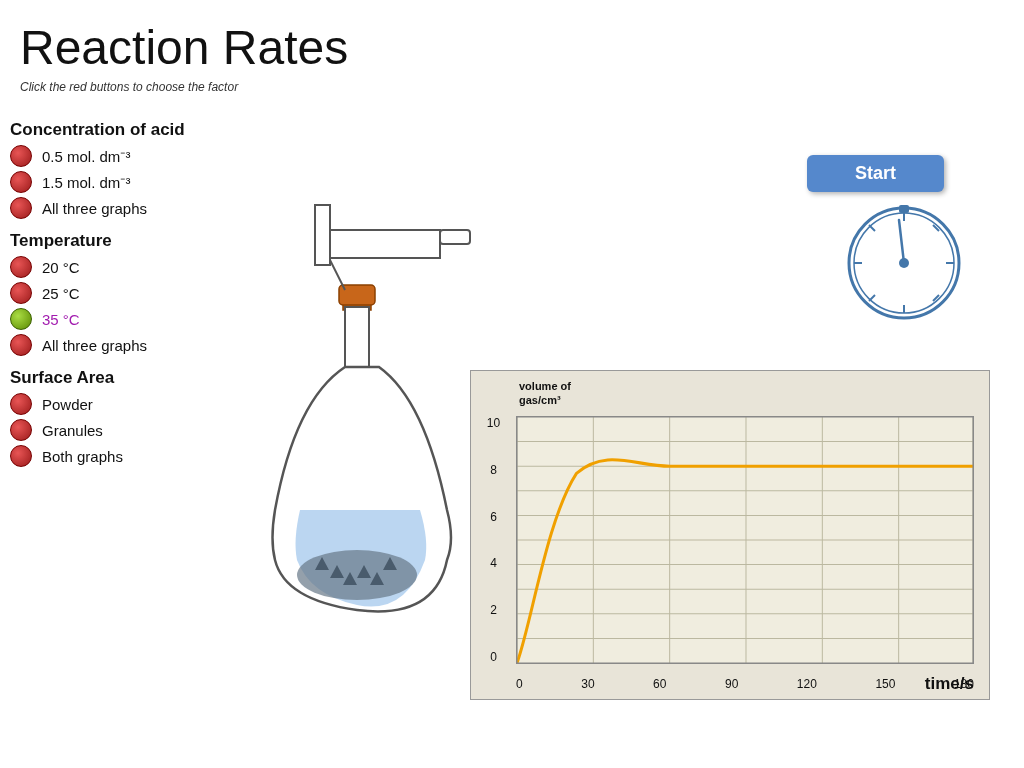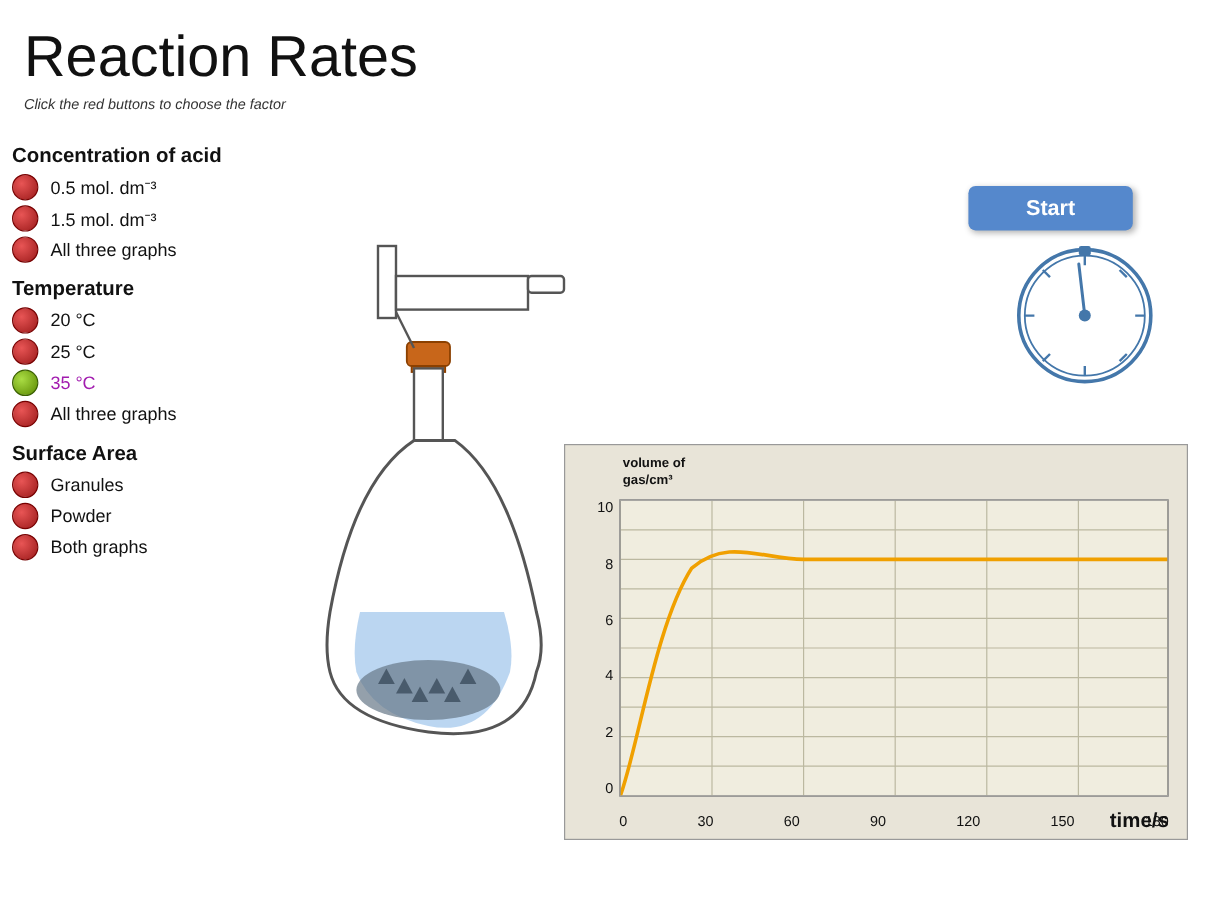--- a/index.html
+++ b/index.html
@@ -139,21 +139,21 @@
 
     
     .y-labels {
       position: absolute;
       left: 5px;
       top: 45px;
       bottom: 35px;
       display: flex;
       flex-direction: column;
       justify-content: space-between;
-      align-items: flex-end;
+      align-items: center;
       width: 35px;
       font-size: 12px;
       color: #111;
     }
 
     
     .x-labels {
       position: absolute;
       bottom: 8px;
       left: 45px;
@@ -252,25 +252,25 @@
     <span class="option-text-yellow">35  °C</span>
   </div>
   <div class="option-row">
     <span class="red-btn"></span>
     <span>All three graphs</span>
   </div>
 
   <div class="section-title section-gap">Surface Area</div>
   <div class="option-row">
     <span class="red-btn"></span>
+    <span>Powder</span>
+  </div>
+  <div class="option-row">
+    <span class="red-btn"></span>
     <span>Granules</span>
-  </div>
-  <div class="option-row">
-    <span class="red-btn"></span>
-    <span>Powder</span>
   </div>
   <div class="option-row">
     <span class="red-btn"></span>
     <span>Both graphs</span>
   </div>
 </div>
 
 <div class="flask-container">
   <svg width="220" height="420" viewBox="0 0 220 420">
 

